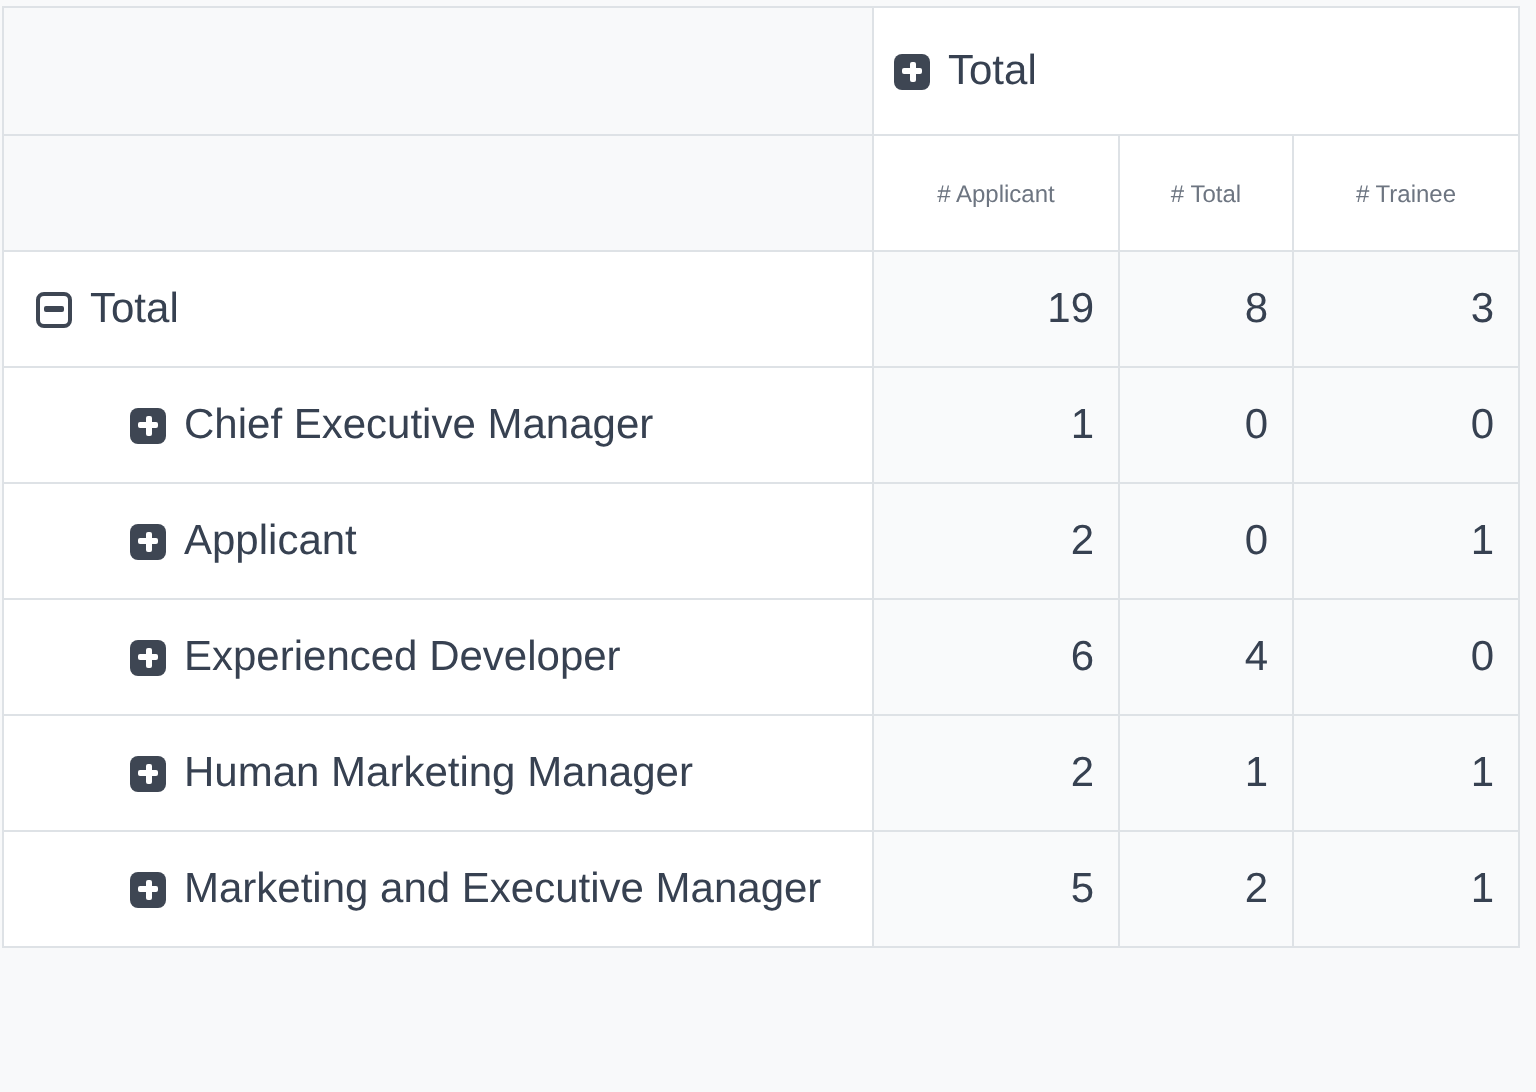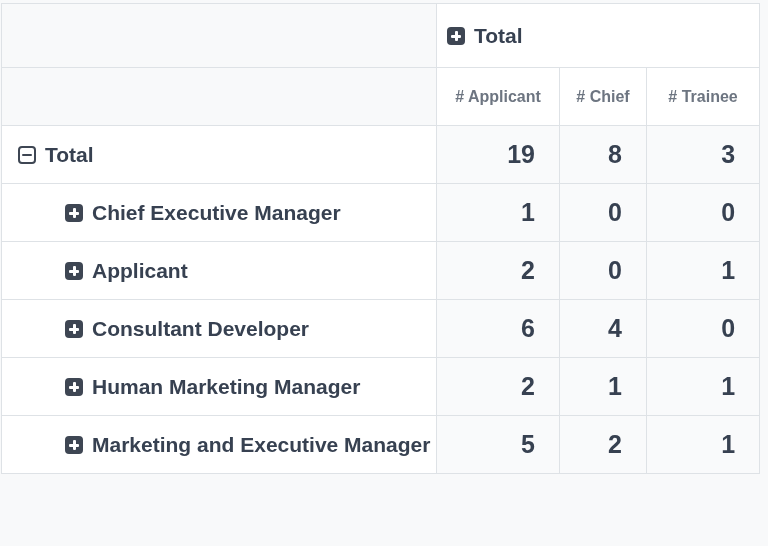--- a/index.html
+++ b/index.html
@@ -24,21 +24,21 @@
   table.pivot {
     border-collapse: collapse;
     table-layout: fixed;
     position: absolute;
     left: 1px;
     top: 3px;
     width: 758px;
   }
   table.pivot th, table.pivot td {
     border: 1px solid var(--border);
-    font-weight: 700;
+    font-weight: 400;
     vertical-align: middle;
   }
   tr.group-row { height: 64px; }
   tr.measure-row { height: 58px; }
   tbody tr { height: 58px; }
   th.corner {
     border: none;
     background: transparent;
   }
   th.corner-bottom {
@@ -50,41 +50,41 @@
     background: var(--white);
     text-align: left;
     padding: 0 0 0 10px;
     color: var(--text-dark);
     font-size: 21px;
   }
   th.measure {
     background: var(--white);
     text-align: center;
     color: var(--text-muted);
-    font-size: 16px;
+    font-size: 12px;
     padding: 0 4px;
     white-space: nowrap;
     overflow: hidden;
   }
   th.row-label {
     background: var(--white);
     text-align: left;
     color: var(--text-dark);
     font-size: 21px;
     white-space: nowrap;
     overflow: hidden;
   }
   th.row-label.level-0 { padding-left: 16px; }
   th.row-label.level-1 { padding-left: 63px; }
   td.cell {
     background: var(--cell-bg);
     text-align: right;
-    padding-right: 24px;
+    padding-right: 12px;
     color: var(--text-dark);
-    font-size: 25px;
+    font-size: 21px;
     margin-left: 10px;
   }
   .cell-flex {
     display: inline-flex;
     align-items: center;
     gap: 9px;
     vertical-align: middle;
   }
   .sq-icon {
     display: inline-block;
@@ -147,21 +147,21 @@
         <th class="group-header" colspan="3">
           <span class="cell-flex">
             <span class="sq-icon plus-filled"></span>
             <span>Total</span>
           </span>
         </th>
       </tr>
       <tr class="measure-row">
         <th class="corner-bottom"></th>
         <th class="measure"># Applicant</th>
-        <th class="measure"># Chief</th>
+        <th class="measure"># Total</th>
         <th class="measure"># Trainee</th>
       </tr>
     </thead>
     <tbody id="pivot-body">
         <tr>
           <th class="row-label level-0"><span class="cell-flex">
               <span class="sq-icon minus-outline"></span>
               <span>Total</span>
             </span></th>
           <td class="cell">19</td>
@@ -182,21 +182,21 @@
               <span class="sq-icon plus-filled"></span>
               <span>Applicant</span>
             </span></th>
           <td class="cell">2</td>
           <td class="cell">0</td>
           <td class="cell">1</td>
         </tr>
         <tr>
           <th class="row-label level-1"><span class="cell-flex">
               <span class="sq-icon plus-filled"></span>
-              <span>Consultant Developer</span>
+              <span>Experienced Developer</span>
             </span></th>
           <td class="cell">6</td>
           <td class="cell">4</td>
           <td class="cell">0</td>
         </tr>
         <tr>
           <th class="row-label level-1"><span class="cell-flex">
               <span class="sq-icon plus-filled"></span>
               <span>Human Marketing Manager</span>
             </span></th>

